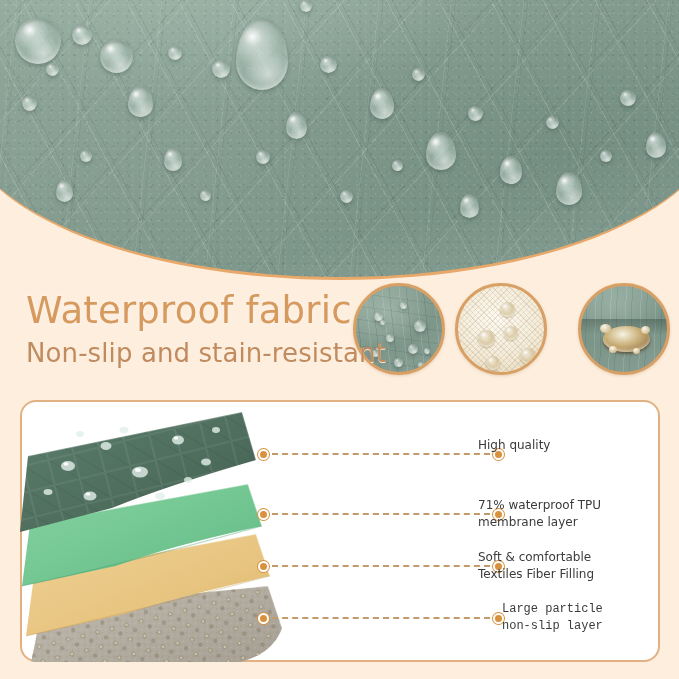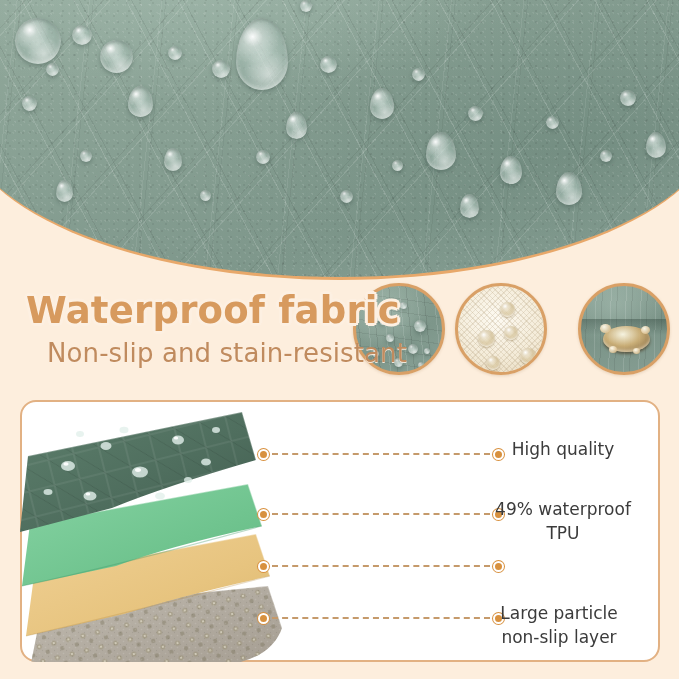--- a/index.html
+++ b/index.html
@@ -89,37 +89,36 @@
 
   
   .headline-wrap {
     position: absolute;
     left: 26px;
     top: 292px;
     z-index: 6;
   }
   .headline {
     font-size: 37px;
-    font-weight: bold;
+    font-weight: normal;
     color: #d79a5e;
     letter-spacing: .2px;
     line-height: 1.05;
     text-shadow:
       -2px -2px 0 #fdf0e2, 2px -2px 0 #fdf0e2,
       -2px  2px 0 #fdf0e2, 2px  2px 0 #fdf0e2,
       -3px  0   0 #fdf0e2, 3px  0   0 #fdf0e2,
        0   -3px 0 #fdf0e2, 0    3px 0 #fdf0e2;
   }
   .subhead {
     margin-top: 7px;
     font-size: 26px;
     color: #c08b5e;
     letter-spacing: .1px;
     text-shadow: 0 1px 0 rgba(253,240,226,.9);
-    margin-left: 21px;
   }
 
   
   .circle {
     position: absolute;
     border-radius: 50%;
     border: 3px solid #d9a066;
     overflow: hidden;
     z-index: 5;
     box-shadow: 0 1px 3px rgba(150,110,70,.22);
@@ -231,23 +230,23 @@
     flex: 1 1 auto;
     height: 0;
     border-top: 2px dashed #c59a6b;
     margin: 0 3px;
   }
 
   
   .label {
     position: absolute;
     z-index: 6;
-    text-align: center;
+    text-align: left;
     color: #3b3b3b;
-    font-size: 17px;
+    font-size: 12px;
     line-height: 1.42;
     width: 170px;
   }
   .label .l2 { display: block; }
 </style>
 </head>
 <body>
 
 <div id="stage">
 
@@ -439,20 +438,25 @@
   <div class="connector" style="left:258px; top:612px; width:246px;">
     <span class="conn-dot"></span>
     <span class="conn-line"></span>
     <span class="conn-dot"></span>
   </div>
 
   <div class="label" style="left:478px; top:437px;">
     <span class="l1">High quality</span>
   </div>
   <div class="label" style="left:478px; top:497px;">
-    <span class="l1">49% waterproof TPU</span>
-  </div>
-  <div class="label" style="left:474px; top:601px;">
+    <span class="l1">71% waterproof TPU</span>
+    <span class="l2">membrane layer</span>
+  </div>
+  <div class="label" style="left:478px; top:549px;">
+    <span class="l1">Soft &amp; comfortable</span>
+    <span class="l2">Textiles Fiber Filling</span>
+  </div>
+  <div class="label" style="left:502px; top:601px;font-family:Liberation Mono, monospace;">
     <span class="l1">Large particle</span>
     <span class="l2">non-slip layer</span>
   </div>
 
 </div>
 
 </body></html>

